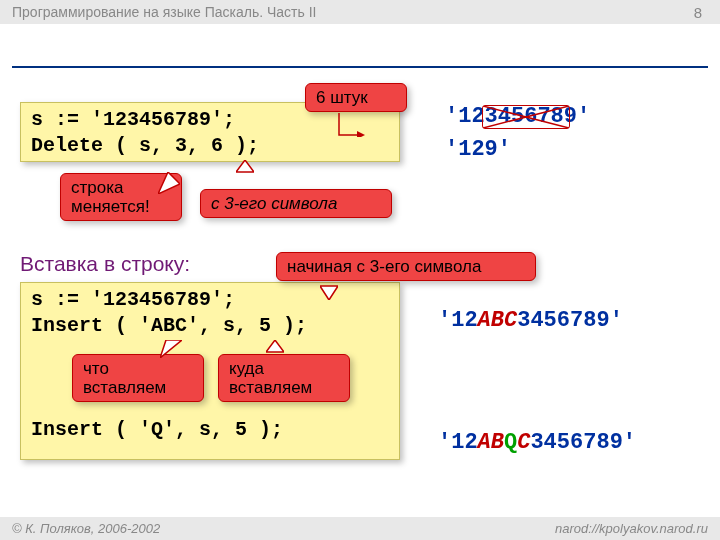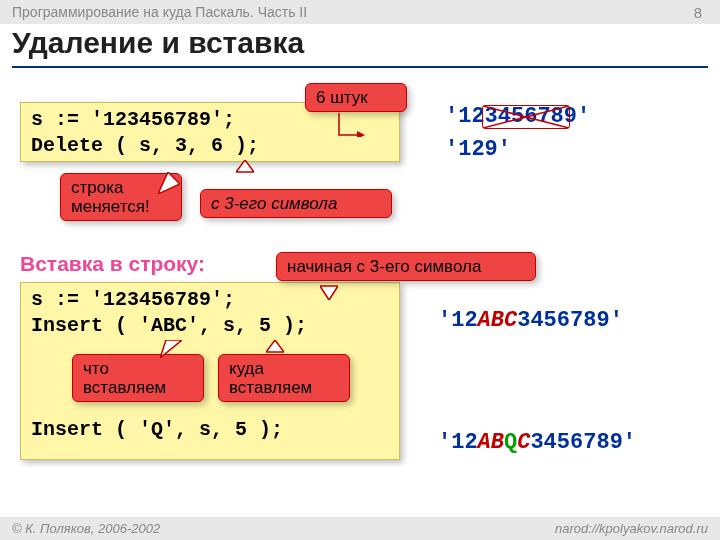--- a/index.html
+++ b/index.html
@@ -2,42 +2,41 @@
 <html><head>
 <meta charset="utf-8">
 <style>
   html,body{margin:0;padding:0;width:720px;height:540px;background:#fff;font-family:Arial,Helvetica,sans-serif;overflow:hidden;}
   .slide{position:relative;width:720px;height:540px;}
   .header-gray{position:absolute;left:0;top:0;width:720px;background:#e8e8e8;color:#888;font-size:14px;padding:4px 18px 3px 12px;box-sizing:border-box;}
   .header-gray .pg{float:right;font-size:15px;}
   .title{position:absolute;left:12px;top:26px;font-size:30px;font-weight:bold;color:#202020;}
   .title-rule{position:absolute;left:12px;top:66px;width:696px;height:0;border-top:2px solid #003080;}
   .sub1{position:absolute;left:20px;top:74px;color:#0030a0;font-size:21px;font-weight:bold;}
-  .sub2{position:absolute;left:20px;top:252px;color:#ec4899;font-size:21px;font-weight:bold;}
+  .sub2{position:absolute;left:20px;top:252px;color:#701a75;font-size:21px;font-weight:normal;}
   .codebox1{position:absolute;left:20px;top:102px;width:380px;height:60px;background:#fff6a8;border:1px solid #c8c060;box-shadow:3px 3px 6px #00000040;padding:4px 10px;box-sizing:border-box;font-family:"Courier New",monospace;font-size:20px;font-weight:bold;line-height:26px;}
   .codebox2{position:absolute;left:20px;top:282px;width:380px;height:178px;background:#fff6a8;border:1px solid #c8c060;box-shadow:3px 3px 6px #00000040;padding:4px 10px;box-sizing:border-box;font-family:"Courier New",monospace;font-size:20px;font-weight:bold;line-height:26px;}
   .callout{position:absolute;background:#ef4444;border:1.5px solid #c00000;border-radius:6px;box-shadow:3px 3px 6px #00000040;font-size:17px;text-align:left;padding:4px 10px;line-height:19px;}
   .out{position:absolute;font-family:"Courier New",monospace;font-size:22px;font-weight:bold;color:#0030a0;}
   .red{color:#c00000;font-style:italic;}
   .green{color:#00a000;}
   .footer{position:absolute;left:0;bottom:0;width:720px;background:#e8e8e8;color:#888;font-style:italic;font-size:13px;padding:4px 12px;box-sizing:border-box;}
   .footer .rt{float:right;font-style:italic;}
   .strike-box{position:absolute;border:1.5px solid #c00000;border-radius:3px;}
   .strike-diag{position:absolute;width:100%;height:100%;}
 </style>
 </head>
 <body>
 <div class="slide">
 
 <div class="header-gray">
-  <span>Программирование на куда Паскаль. Часть II</span>
+  <span>Программирование на языке Паскаль. Часть II</span>
   <span class="pg">8</span>
 </div>
 
-<div class="title">Удаление и вставка</div>
 <div class="title-rule"></div>
 
 <div class="codebox1">
   <div>s := '123456789';</div>
   <div>Delete ( s, 3, 6 );</div>
 </div>
 
 <div class="callout" style="left:305px;top:83px;width:80px;">6 штук</div>
 <svg style="position:absolute;left:337px;top:111px;width:28px;height:26px;">
       <polyline points="2,2 2,24 20,24" fill="none" stroke="#c00000" stroke-width="1.5"></polyline>

